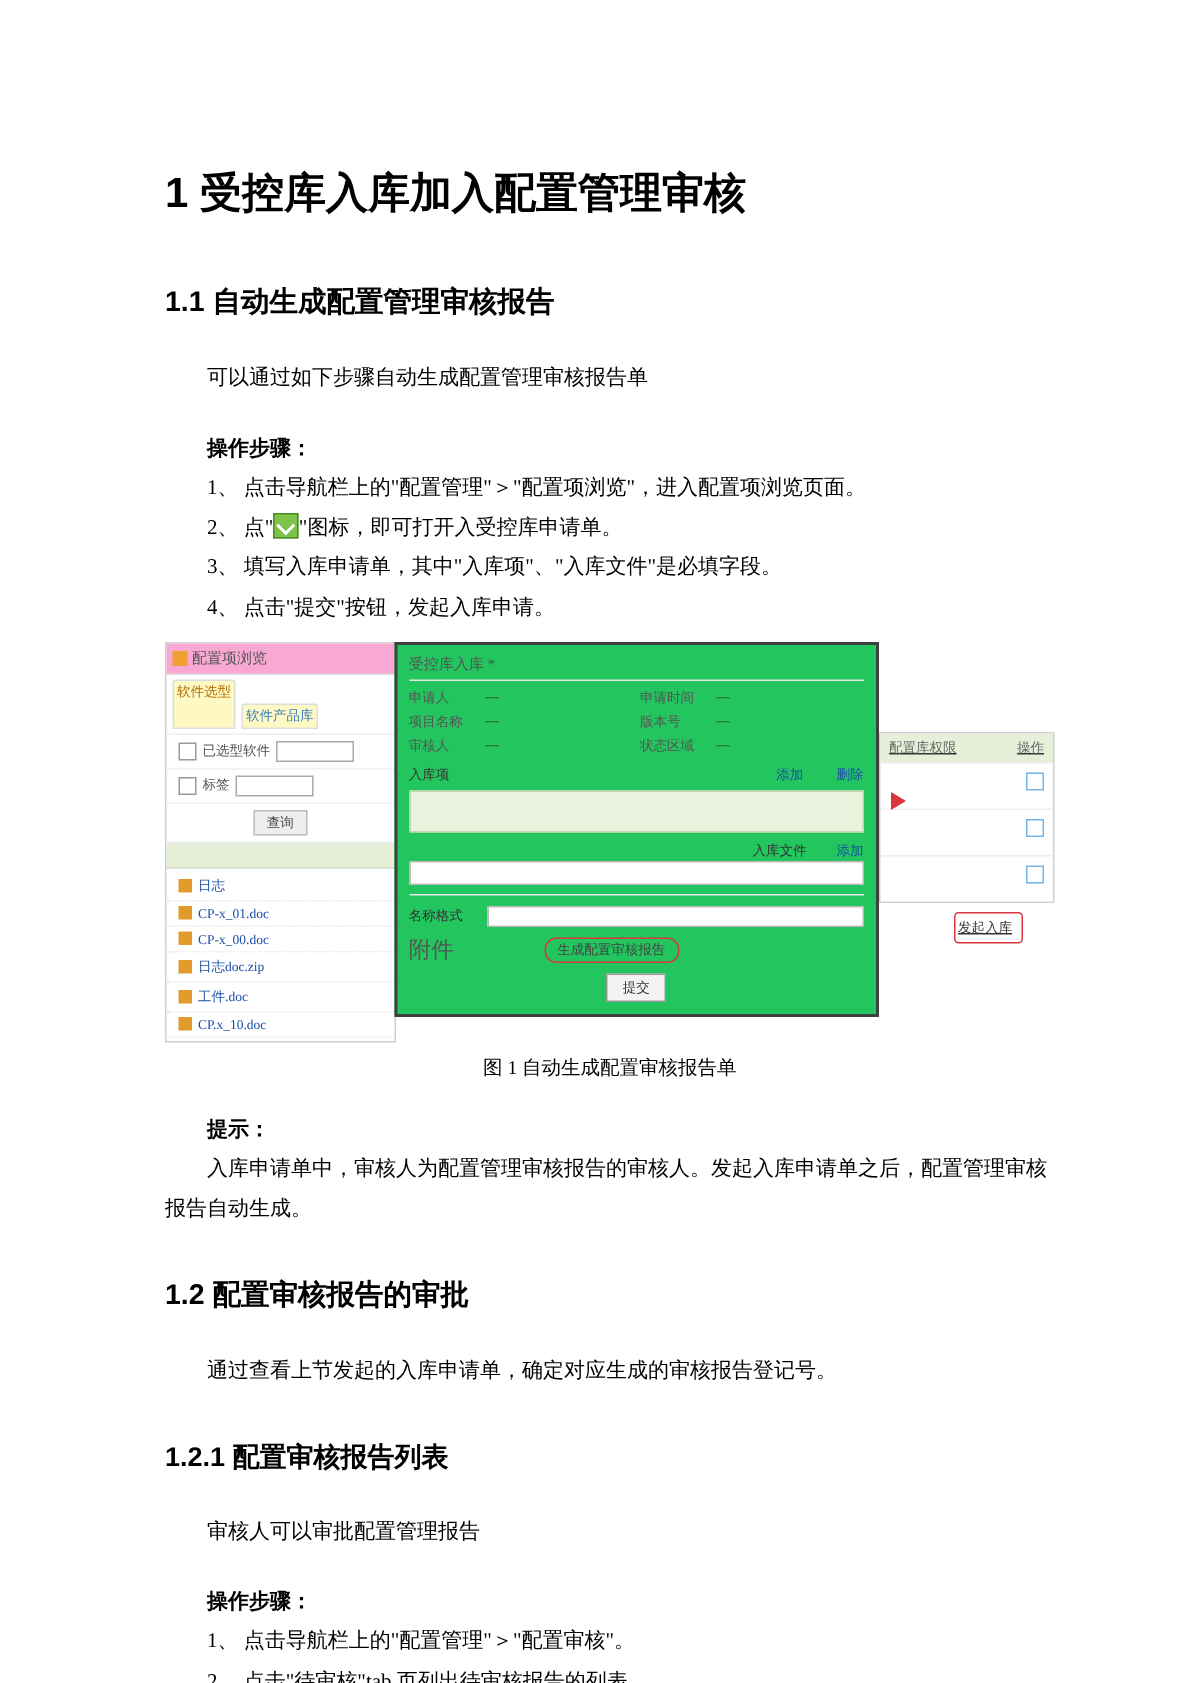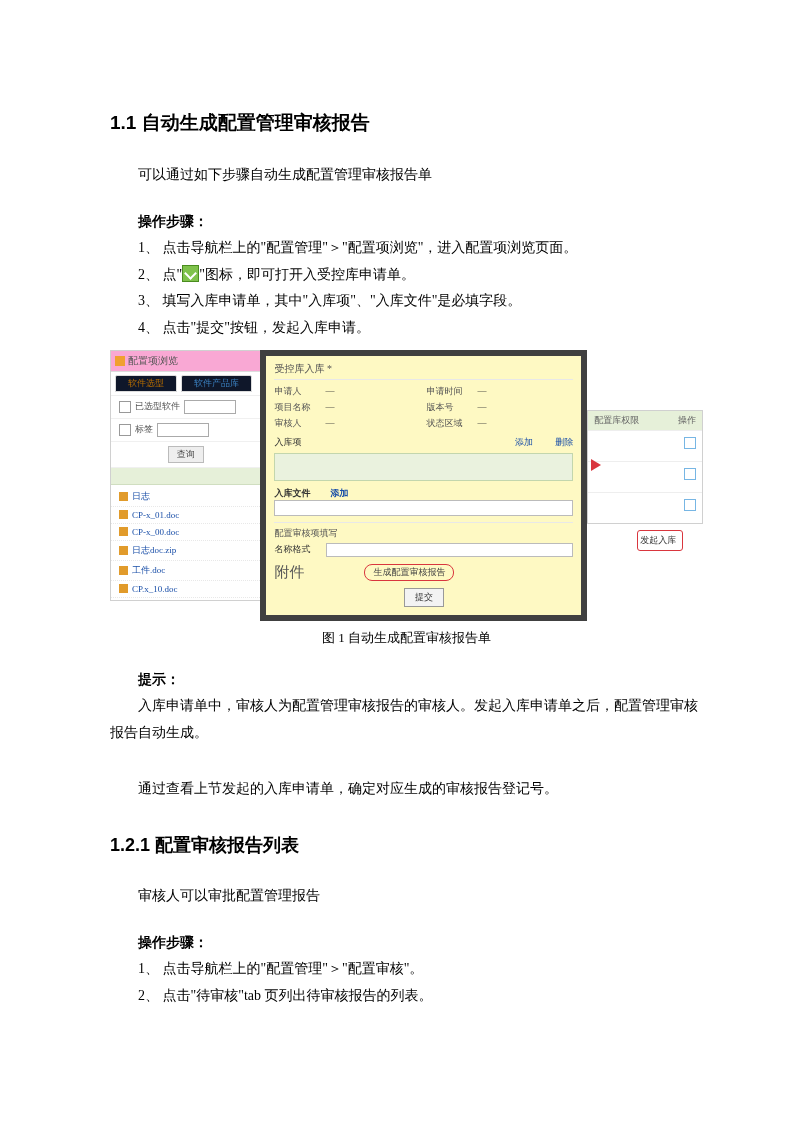--- a/index.html
+++ b/index.html
@@ -73,36 +73,36 @@
     border-bottom:1px solid #ddd;
     padding:3px 4px;
     font-size:10px;
     color:#555;
     display:flex;
     align-items:center;
     gap:3px;
   }
   .fig-orange-ico{width:10px;height:10px;background:#f0a030;display:inline-block;}
   .fig-tabs{display:flex;gap:4px;padding:3px 4px;border-bottom:1px solid #eee;}
-  .fig-tab{background:#0f172a;border:1px solid #ddd;border-radius:2px 2px 0 0;padding:1px 12px;font-size:9px;color:#b36b00;}
-  .fig-tab.alt{color:#3a7fbf;}
+  .fig-tab{background:#fef9c3;border:1px solid #ddd;border-radius:2px 2px 0 0;padding:1px 2px;font-size:9px;color:#b36b00;}
+  .fig-tab.alt{color:#3a7fbf;margin-top:16px;}
   .fig-row{padding:4px 8px;border-bottom:1px solid #f0f0f0;display:flex;align-items:center;gap:4px;font-size:9px;color:#555;}
   .fig-check{width:10px;height:10px;border:1px solid #999;display:inline-block;}
   .fig-sel{width:50px;height:12px;border:1px solid #aaa;background:#fff;display:inline-block;}
   .fig-btn-grey{background:#eee;border:1px solid #bbb;padding:1px 8px;font-size:9px;color:#444;display:inline-block;}
   .fig-greenstrip{height:16px;background:#e6f0d9;border-bottom:1px solid #d0dec0;}
   .fig-lines{padding:2px 0;}
   .fig-line{padding:3px 8px;font-size:9px;color:#1a4fa8;border-bottom:1px dotted #e8e8e8;display:flex;align-items:center;gap:4px;}
   .fig-line .fi{width:9px;height:9px;background:#e19b2b;display:inline-block;}
 
   .fig-center{
     width:310px;
-    border:6px solid #404040;
+    border:2px solid #404040;
     padding:6px 8px 8px 8px;
-    background:#fef9c3;
+    background:#22c55e;
     margin-left:-1px;
     z-index:2;
     position:relative;
   }
   .fig-center-hdr{font-size:10px;color:#555;border-bottom:1px solid #e8e8e8;padding-bottom:3px;margin-bottom:5px;}
   .fig-grid{display:grid;grid-template-columns:46px 1fr 46px 1fr;gap:3px 5px;font-size:9px;color:#555;}
   .fig-grid .v{color:#333;}
   .fig-input{height:12px;border:1px solid #bbb;background:#fff;}
   .fig-textarea{height:26px;background:#eaf2de;border:1px solid #c3d6ad;margin-top:4px;}
   .fig-blue{color:#1a4fa8;margin-left:20px;}
@@ -121,20 +121,21 @@
     display:inline-block;border:1px solid #d9363e;border-radius:8px;padding:1px 8px;font-size:9px;color:#444;margin-left:60px;
   }
   .fig-submit{
     text-align:center;margin-top:6px;
   }
   .fig-submit span{display:inline-block;border:1px solid #999;background:#f3f3f3;padding:2px 10px;font-size:9px;}
 
   .fig-right{
     width:120px;
     padding-top:60px;
+    text-decoration:underline;
   }
   .fig-right-table{
     border:1px solid #d0d0d0;
     font-size:9px;
   }
   .fig-right-table .h{background:#e6f0d9;padding:3px 6px;display:flex;justify-content:space-between;color:#666;}
   .fig-right-table .c{padding:6px;height:18px;border-top:1px solid #eee;display:flex;justify-content:flex-end;}
   .fig-right-table .ck{width:10px;height:10px;border:1px solid #77b6e4;}
   .fig-red-callout{
     border:1px solid #d9363e;border-radius:3px;padding:3px 2px;font-size:9px;color:#333;
@@ -143,20 +144,21 @@
   .caption{
     text-align:center;font-size:13px;margin:8px 0 4px 0;
   }
   .section-gap{height:30px;}
 </style>
 </head>
 <body>
 
 <div class="page">
 
+  <h1 class="title">1  受控库入库加入配置管理审核</h1>
 
   <h2 class="subtitle">1.1  自动生成配置管理审核报告</h2>
 
   <p class="para indent">可以通过如下步骤自动生成配置管理审核报告单</p>
   <p class="para bold indent">操作步骤：</p>
   <p class="para indent">1、 点击导航栏上的"配置管理"＞"配置项浏览"，进入配置项浏览页面。</p>
   <p class="para indent">
     <span>2、 点"</span><span class="icon-green"></span><span>"图标，即可打开入受控库申请单。</span>
   </p>
   <p class="para indent">3、 填写入库申请单，其中"入库项"、"入库文件"是必填字段。</p>
@@ -233,28 +235,27 @@
             <span class="v">—</span>
         </div>
         <div style="margin-top:6px;display:flex;justify-content:space-between;font-size:9px;">
           <span class="vred">入库项</span>
           <span>
             <span class="fig-blue">添加</span>
             <span class="fig-blue">删除</span>
           </span>
         </div>
         <div class="fig-textarea"></div>
-        <div style="margin-top:6px;display:flex;justify-content:flex-start;font-size:9px;font-weight:bold;">
+        <div style="margin-top:6px;display:flex;justify-content:flex-end;font-size:9px;">
           <span class="vred">入库文件</span>
           <span class="fig-blue">添加</span>
         </div>
         <div class="fig-input" style="height:14px;"></div>
 
         <div class="fig-subbox">
-          <div style="font-size:9px;color:#555;">配置审核项填写</div>
           <div style="display:flex;gap:16px;margin-top:3px;align-items:center;">
             <span style="font-size:9px;">名称格式</span>
             <span class="fig-input" style="flex:1;"></span>
           </div>
           <div style="margin-top:6px;display:flex;align-items:center;">
             <span style="font-size:15px;color:#555;">附件</span>
             <span class="fig-redoval">生成配置审核报告</span>
           </div>
           <div class="fig-submit">
             <span>提交</span>
@@ -284,20 +285,21 @@
     </div>
   </div>
 
   <p class="caption">图 1  自动生成配置审核报告单</p>
 
   <p class="para bold indent">提示：</p>
   <p class="para indent">入库申请单中，审核人为配置管理审核报告的审核人。发起入库申请单之后，配置管理审核报告自动生成。</p>
 
   <div class="section-gap"></div>
 
+  <h2 class="subtitle">1.2  配置审核报告的审批</h2>
   <p class="para indent">通过查看上节发起的入库申请单，确定对应生成的审核报告登记号。</p>
 
   <div class="section-gap"></div>
 
   <h3 class="subsubtitle">1.2.1 配置审核报告列表</h3>
   <p class="para indent">审核人可以审批配置管理报告</p>
   <p class="para bold indent">操作步骤：</p>
   <p class="para indent">1、 点击导航栏上的"配置管理"＞"配置审核"。</p>
   <p class="para indent">2、 点击"待审核"tab 页列出待审核报告的列表。</p>
 

